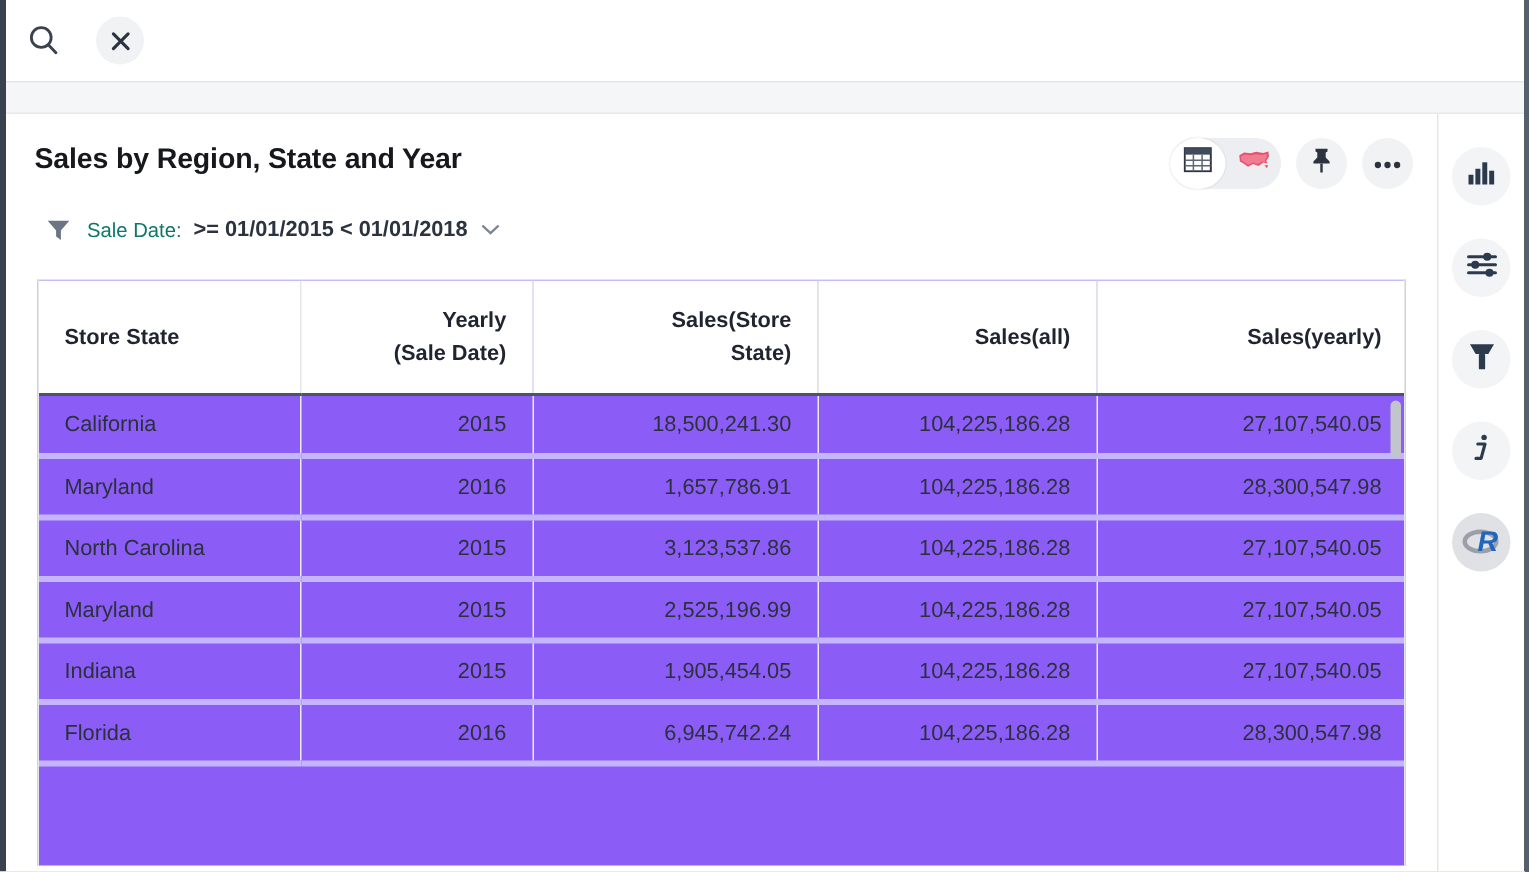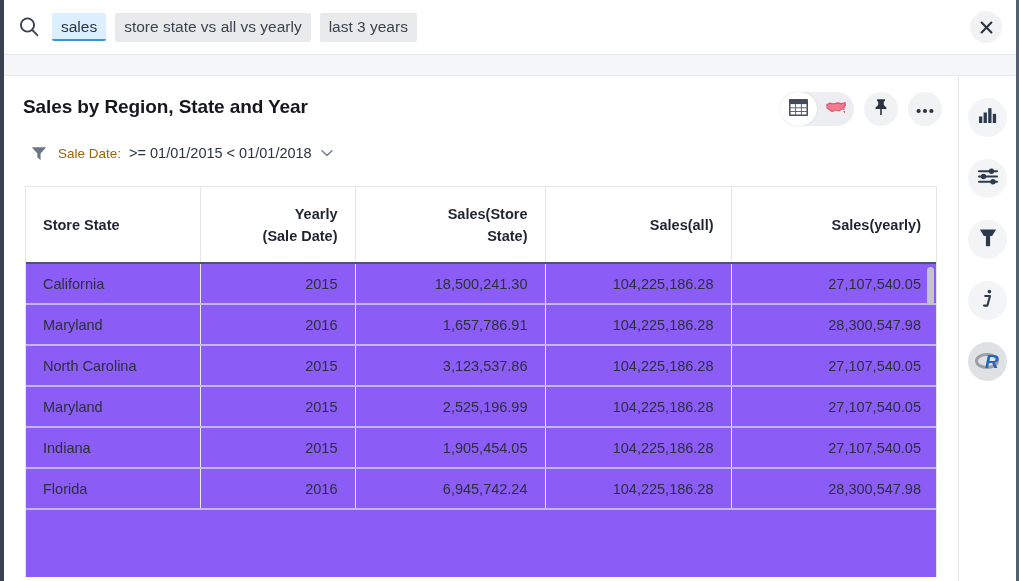--- a/index.html
+++ b/index.html
@@ -153,26 +153,26 @@
   .filter-row {
     display: flex;
     align-items: center;
     padding: 0 0 0 27px;
     height: 34px;
     margin-top: -2px;
   }
   .filter-icon { margin-right: 11px; display: flex; align-items: center; }
   .filter-label {
     font-size: 13.5px;
-    color: #a16207;
+    color: #0f766e;
     margin-right: 8px;
   }
   .filter-value {
     font-size: 14.5px;
-    font-weight: normal;
+    font-weight: bold;
     color: #2c3340;
     margin-right: 9px;
   }
   .caret { display: flex; align-items: center; }
 
   
   .table-wrap {
     position: relative;
     margin: 16px 0 0 21px;
     width: 912px;
@@ -201,21 +201,21 @@
     line-height: 22px;
   }
   th:first-child { text-align: left; }
   th:last-child { border-right: none; }
   td {
     font-size: 14.5px;
     color: #2b313c;
     height: 41px;
     padding: 0 17px;
     border-right: 1px solid #e9ecef;
-    border-bottom: 2px solid #c4b5fd;
+    border-bottom: 4px solid #c4b5fd;
     text-align: right;
     white-space: nowrap;
   }
   td:first-child { text-align: left; }
   td:last-child { border-right: none; }
 
   col.c1 { width: 174px; }
   col.c2 { width: 155px; }
   col.c3 { width: 190px; }
   col.c4 { width: 186px; }
@@ -280,25 +280,20 @@
   <div class="page-edge-right"></div>
 
   <div class="searchbar">
     <span class="search-icon">
       <svg width="24" height="24" viewBox="0 0 24 24" fill="none">
         <circle cx="10.5" cy="10" r="6.6" stroke="#3a4250" stroke-width="1.9"></circle>
         <line x1="15.2" y1="14.8" x2="20.3" y2="20.2" stroke="#3a4250" stroke-width="1.9" stroke-linecap="round"></line>
       </svg>
     </span>
 
-    <div class="tokens">
-      <span class="token active">sales</span>
-      <span class="token plain">store state vs all vs yearly</span>
-      <span class="token plain">last 3 years</span>
-    </div>
 
     <div class="close-btn">
       <svg width="13" height="13" viewBox="0 0 13 13">
         <line x1="1.6" y1="1.6" x2="11.4" y2="11.4" stroke="#2c3340" stroke-width="2.1" stroke-linecap="round"></line>
         <line x1="11.4" y1="1.6" x2="1.6" y2="11.4" stroke="#2c3340" stroke-width="2.1" stroke-linecap="round"></line>
       </svg>
     </div>
   </div>
 
   <div class="gray-strip"></div>

